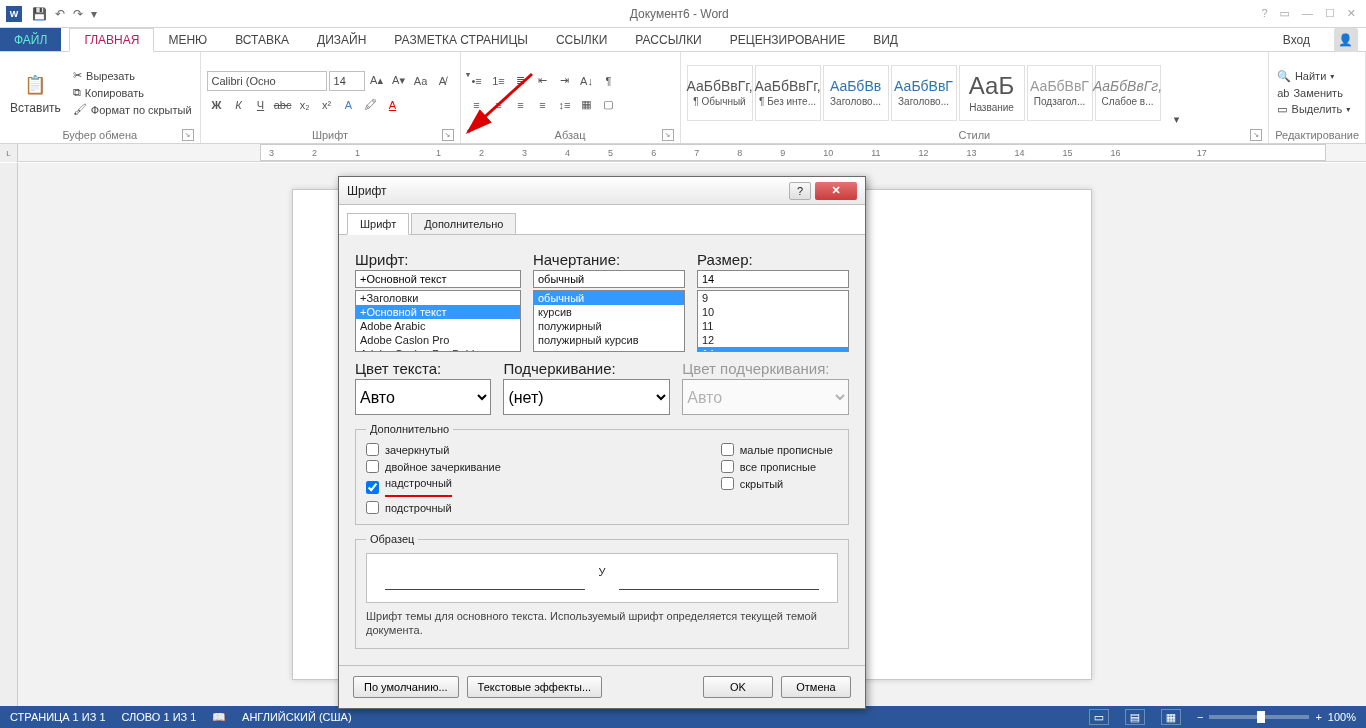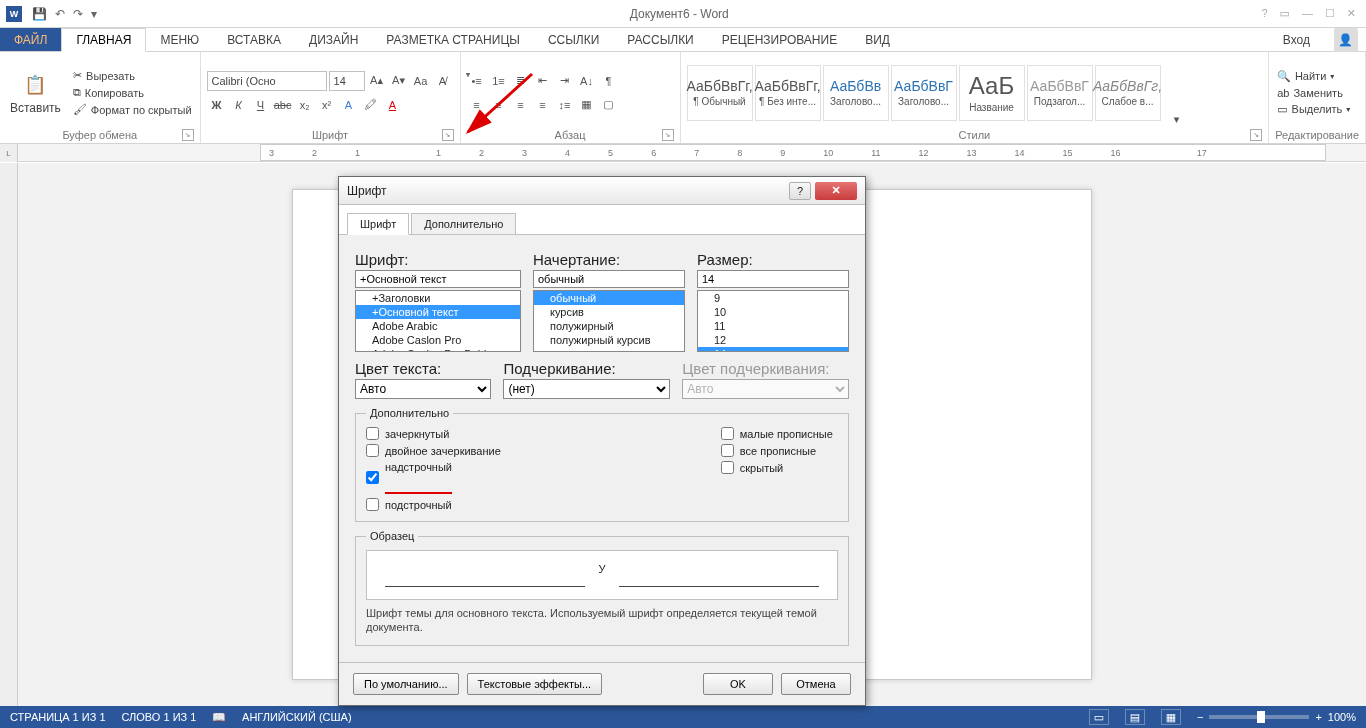--- a/index.html
+++ b/index.html
@@ -10,22 +10,22 @@
 .titlebar .wicon { width: 16px; height: 16px; background: #2b579a; color: #fff; font-size: 9px; font-weight: bold; display: flex; align-items: center; justify-content: center; margin: 0 6px; }
 .titlebar .qat { display: flex; gap: 8px; margin-left: 4px; }
 .titlebar .qat span { color: #666; cursor: pointer; font-size: 12px; }
 .titlebar .title { flex: 1; text-align: center; color: #666; font-size: 12px; }
 .titlebar .winbtns { display: flex; gap: 12px; margin-right: 10px; color: #aaa; }
 .titlebar .winbtns span { cursor: pointer; font-size: 11px; }
 
 
 .tabs { height: 24px; background: #fff; display: flex; align-items: stretch; border-bottom: 1px solid #d4d4d4; }
 .tab { padding: 0 14px; display: flex; align-items: center; font-size: 12px; color: #444; cursor: pointer; text-transform: uppercase; }
-.tab.file { background: #2b579a; color: #fdba74; }
-.tab.active { border: 1px solid #d4d4d4; border-bottom: 1px solid #fff; margin-bottom: -1px; background: #fff; color: #000000; }
+.tab.file { background: #2b579a; color: #5eead4; }
+.tab.active { border: 1px solid #d4d4d4; border-bottom: 1px solid #fff; margin-bottom: -1px; background: #fff; color: #be185d; margin-left: 8px; }
 .tabs .signin { margin-left: auto; padding: 0 18px; display: flex; align-items: center; color: #444; cursor: pointer; }
 .tabs .userglyph { width: 24px; height: 24px; background: #ddd; border-radius: 2px; margin-left: 6px; margin-right: 8px; display:flex; align-items:center; justify-content:center; color:#888; }
 
 
 .ribbon { height: 92px; background: #fff; border-bottom: 1px solid #d4d4d4; display: flex; }
 .group { border-right: 1px solid #e0e0e0; padding: 4px 6px 2px 6px; display: flex; flex-direction: column; }
 .group .body { flex: 1; display: flex; align-items: center; gap: 6px; }
 .group .label { text-align: center; font-size: 11px; color: #777; position: relative; }
 .group .label .launcher { position: absolute; right: 0; bottom: 0; width: 12px; height: 12px; border: 1px solid #aaa; font-size: 7px; display: flex; align-items: center; justify-content: center; cursor: pointer; }
 
@@ -70,31 +70,31 @@
 .dialog .dtabs { display: flex; padding: 8px 8px 0 8px; background: #fff; border-bottom: 1px solid #c0c0c0; }
 .dialog .dtab { padding: 4px 12px; border: 1px solid #c0c0c0; border-bottom: none; background: #f0f0f0; margin-right: 2px; cursor: pointer; font-size:11px; }
 .dialog .dtab.active { background: #fff; border-bottom: 1px solid #fff; margin-bottom: -1px; }
 
 .dialog .content { padding: 16px; background: #f0f0f0; }
 .dialog .row3 { display: flex; gap: 12px; margin-bottom: 8px; }
 .dialog .col { display: flex; flex-direction: column; gap: 2px; }
 .dialog .col label { font-size: 15px; }
 .dialog input.txt { border: 1px solid #888; background: #fff; height: 18px; padding: 0 4px; font-size: 11px; }
 .dialog .listbox { border: 1px solid #888; background: #fff; height: 62px; overflow-y: scroll; font-size: 11px; }
-.dialog .listbox div { padding: 1px 16px; cursor: pointer; }
+.dialog .listbox div { padding: 1px 4px; cursor: pointer; }
 .dialog .listbox div.sel { background: #3399ff; color: #fff; }
-.dialog select { border: 1px solid #888; background: #fff; height: 20px; font-size: 12px; }
+.dialog select { border: 1px solid #888; background: #fff; height: 36px; font-size: 16px; }
 
 .dialog fieldset { border: 1px solid #c0c0c0; padding: 8px 10px 10px 10px; margin-top: 8px; }
 .dialog fieldset legend { font-size: 11px; padding: 0 4px; }
 .dialog .checks { display: flex; gap: 40px; }
 .dialog .checkcol { display: flex; flex-direction: column; gap: 4px; }
 .dialog .chk { display: flex; align-items: center; gap: 6px; font-size: 11px; }
 .dialog .chk input { width: 13px; height: 13px; }
-.dialog .chk.highlight span { border-bottom: 2px solid #d00; padding-bottom:19px; }
+.dialog .chk.highlight span { border-bottom: 2px solid #d00; padding-bottom:6px; }
 
 .dialog .preview { border: 1px solid #c0c0c0; height: 50px; background: #fff; display: flex; align-items: center; justify-content: center; position: relative; }
 .dialog .preview .line { position: absolute; bottom: 12px; height: 1px; background: #444; }
 .dialog .note { font-size: 11px; color: #444; margin-top: 6px; line-height: 1.3; }
 
 .dialog .btnrow { display: flex; gap: 8px; padding: 10px 14px; border-top: 1px solid #c0c0c0; background: #f0f0f0; }
 .dialog .btnrow .spacer { flex: 1; }
 .dialog button { height: 22px; padding: 0 10px; border: 1px solid #888; background: linear-gradient(#fdfdfd,#e4e4e4); cursor: pointer; font-size: 11px; border-radius: 2px; }
 
 

